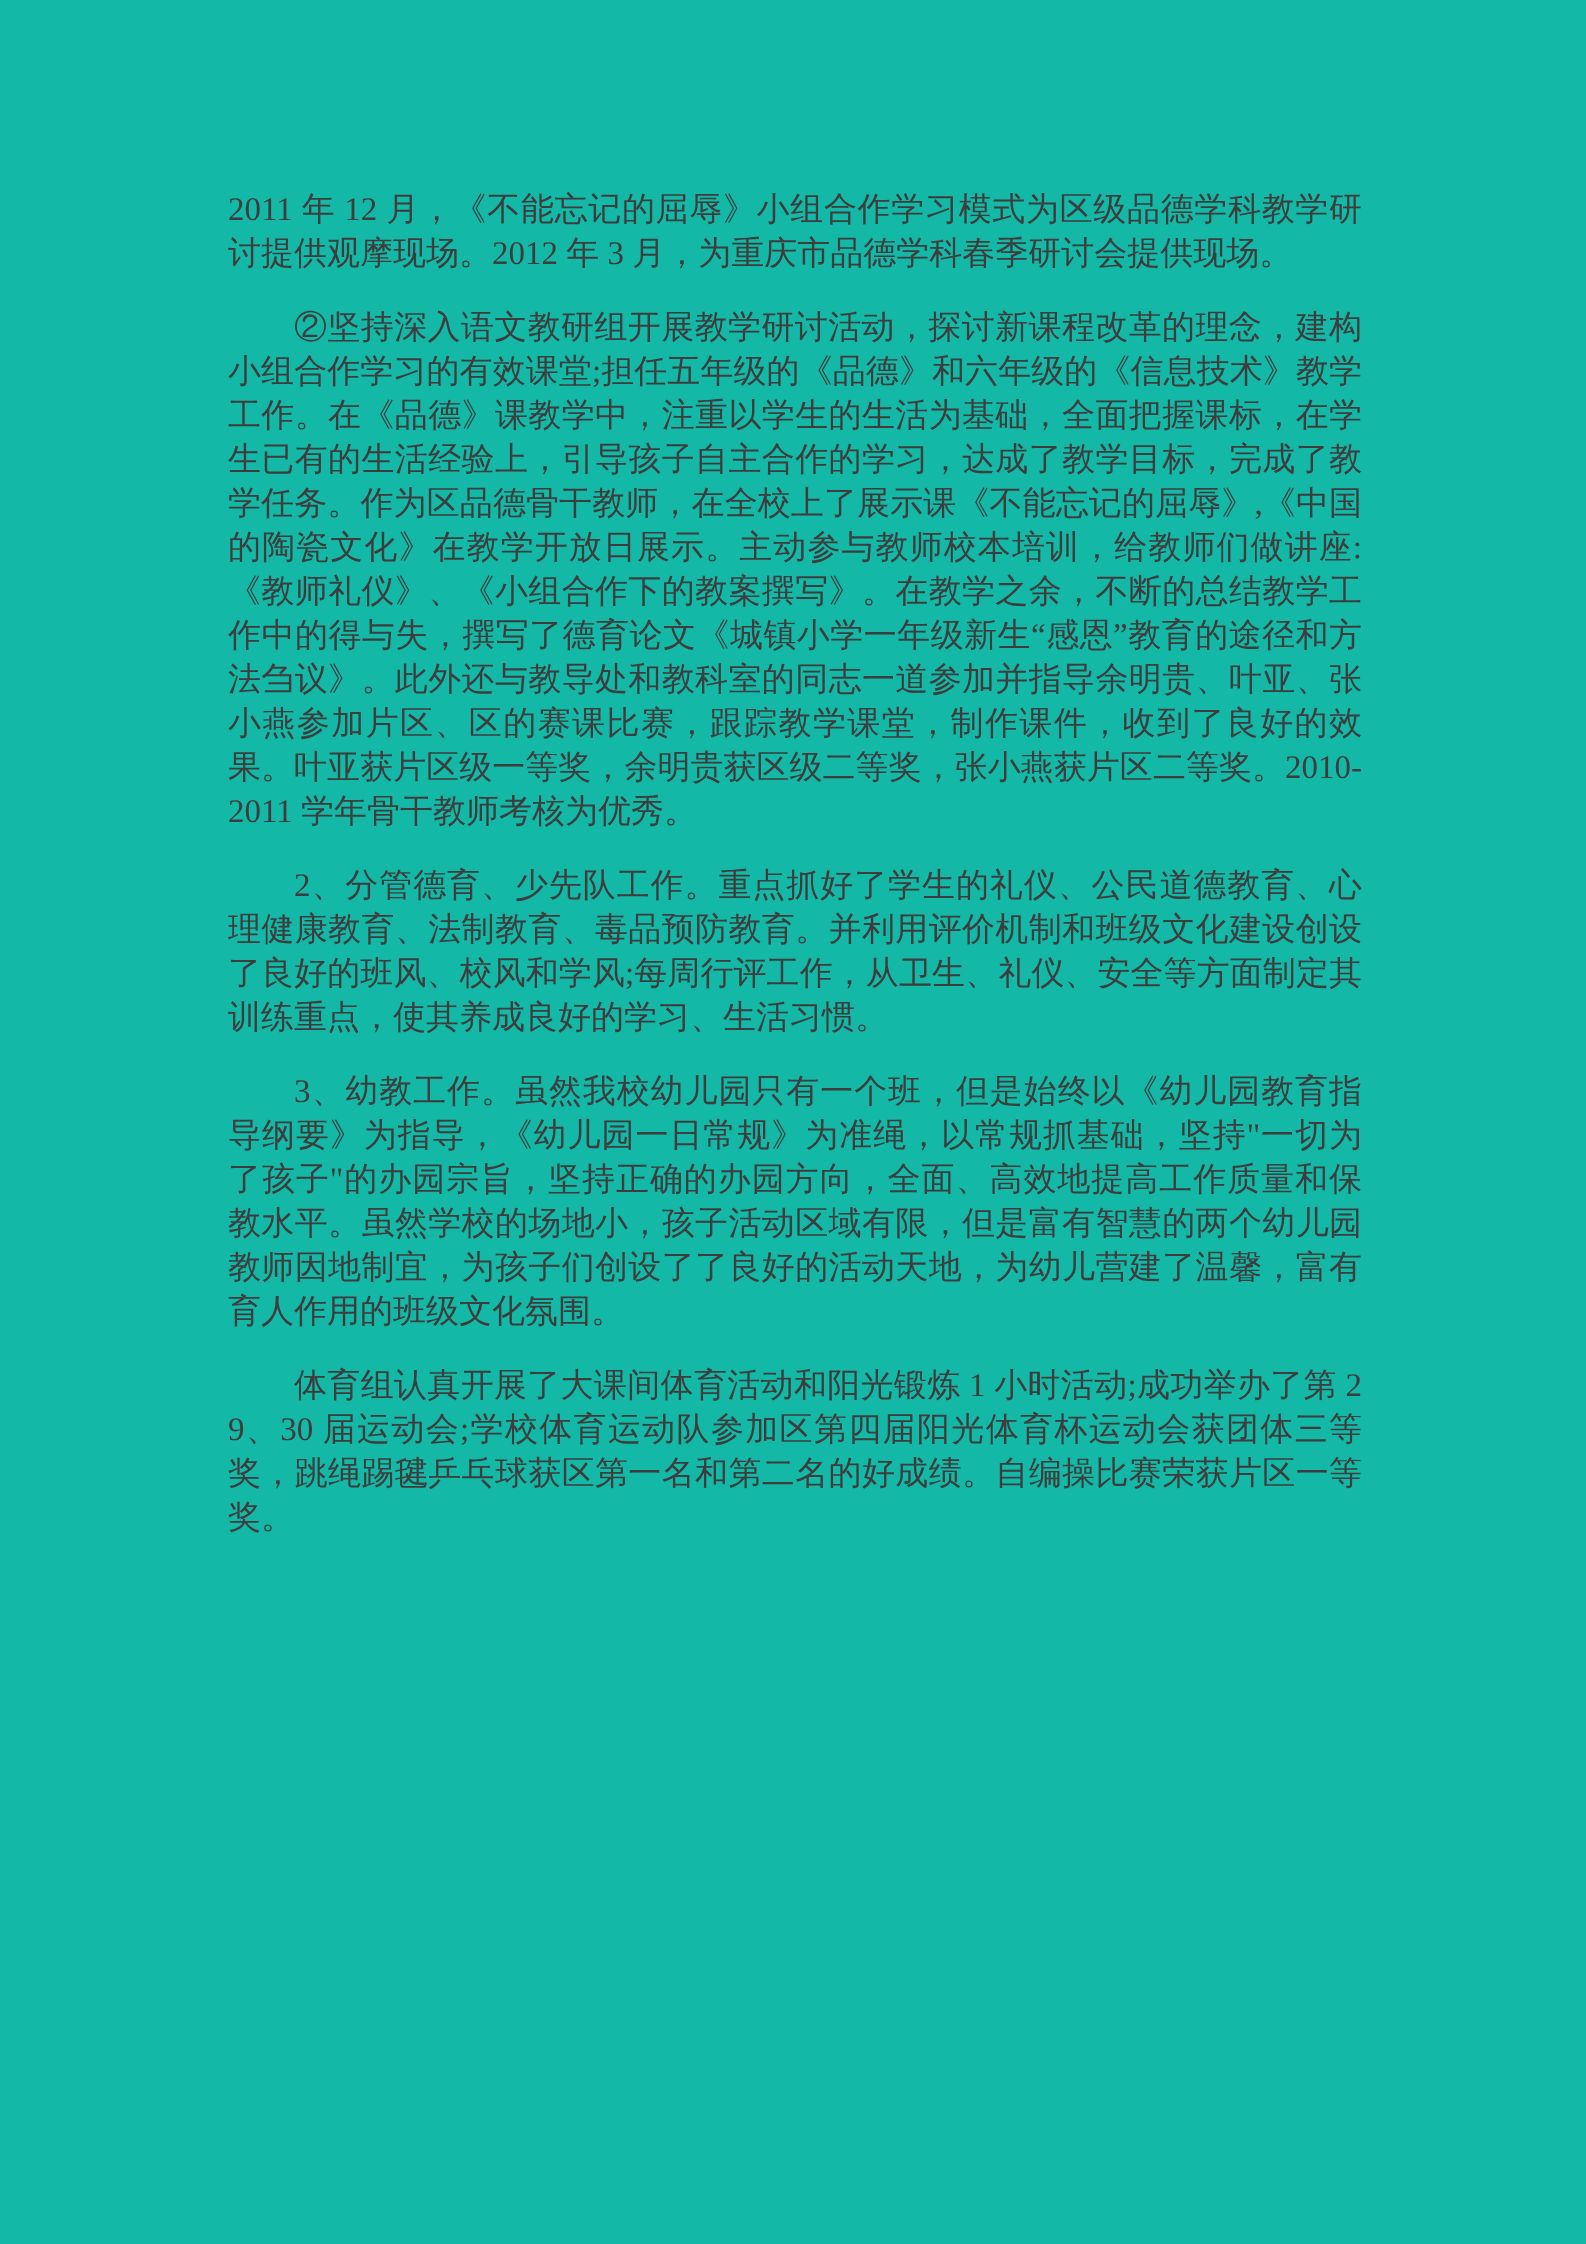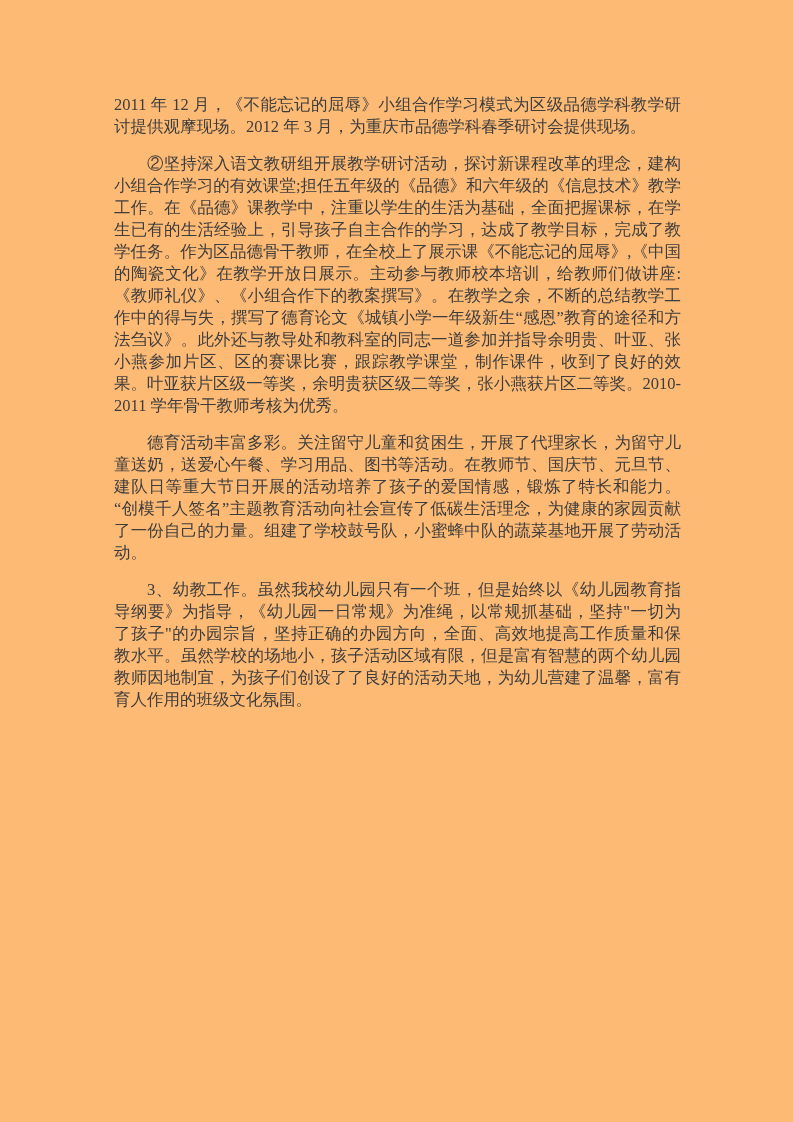--- a/index.html
+++ b/index.html
@@ -5,21 +5,21 @@
   html, body {
     margin: 0;
     padding: 0;
     background: #ffffff;
   }
   .page {
     position: relative;
     width: 793px;
     height: 1122px;
     margin: 0 auto;
-    background: #fdba74;
+    background: #14b8a6;
     box-sizing: border-box;
     padding: 94px 112px 0 114px;
     overflow: hidden;
   }
   .para {
     margin: 0 0 15px 0;
     font-family: "Liberation Serif", "DejaVu Serif", serif;
     font-size: 16.5px;
     line-height: 22px;
     color: #3d3d3d;
@@ -31,20 +31,21 @@
   }
 </style>
 </head>
 <body>
 
 <div class="page">
   <p class="para">2011 年 12 月，《不能忘记的屈辱》小组合作学习模式为区级品德学科教学研讨提供观摩现场。2012 年 3 月，为重庆市品德学科春季研讨会提供现场。</p>
 
   <p class="para indent">②坚持深入语文教研组开展教学研讨活动，探讨新课程改革的理念，建构小组合作学习的有效课堂;担任五年级的《品德》和六年级的《信息技术》教学工作。在《品德》课教学中，注重以学生的生活为基础，全面把握课标，在学生已有的生活经验上，引导孩子自主合作的学习，达成了教学目标，完成了教学任务。作为区品德骨干教师，在全校上了展示课《不能忘记的屈辱》,《中国的陶瓷文化》在教学开放日展示。主动参与教师校本培训，给教师们做讲座:《教师礼仪》、《小组合作下的教案撰写》。在教学之余，不断的总结教学工作中的得与失，撰写了德育论文《城镇小学一年级新生“感恩”教育的途径和方法刍议》。此外还与教导处和教科室的同志一道参加并指导余明贵、叶亚、张小燕参加片区、区的赛课比赛，跟踪教学课堂，制作课件，收到了良好的效果。叶亚获片区级一等奖，余明贵获区级二等奖，张小燕获片区二等奖。2010-2011 学年骨干教师考核为优秀。</p>
 
+  <p class="para indent">2、分管德育、少先队工作。重点抓好了学生的礼仪、公民道德教育、心理健康教育、法制教育、毒品预防教育。并利用评价机制和班级文化建设创设了良好的班风、校风和学风;每周行评工作，从卫生、礼仪、安全等方面制定其训练重点，使其养成良好的学习、生活习惯。</p>
 
-  <p class="para indent">德育活动丰富多彩。关注留守儿童和贫困生，开展了代理家长，为留守儿童送奶，送爱心午餐、学习用品、图书等活动。在教师节、国庆节、元旦节、建队日等重大节日开展的活动培养了孩子的爱国情感，锻炼了特长和能力。“创模千人签名”主题教育活动向社会宣传了低碳生活理念，为健康的家园贡献了一份自己的力量。组建了学校鼓号队，小蜜蜂中队的蔬菜基地开展了劳动活动。</p>
 
   <p class="para indent">3、幼教工作。虽然我校幼儿园只有一个班，但是始终以《幼儿园教育指导纲要》为指导，《幼儿园一日常规》为准绳，以常规抓基础，坚持"一切为了孩子"的办园宗旨，坚持正确的办园方向，全面、高效地提高工作质量和保教水平。虽然学校的场地小，孩子活动区域有限，但是富有智慧的两个幼儿园教师因地制宜，为孩子们创设了了良好的活动天地，为幼儿营建了温馨，富有育人作用的班级文化氛围。</p>
 
 
 
+  <p class="para indent">体育组认真开展了大课间体育活动和阳光锻炼 1 小时活动;成功举办了第 29、30 届运动会;学校体育运动队参加区第四届阳光体育杯运动会获团体三等奖，跳绳踢毽乒乓球获区第一名和第二名的好成绩。自编操比赛荣获片区一等奖。</p>
 </div>
 
 </body></html>

